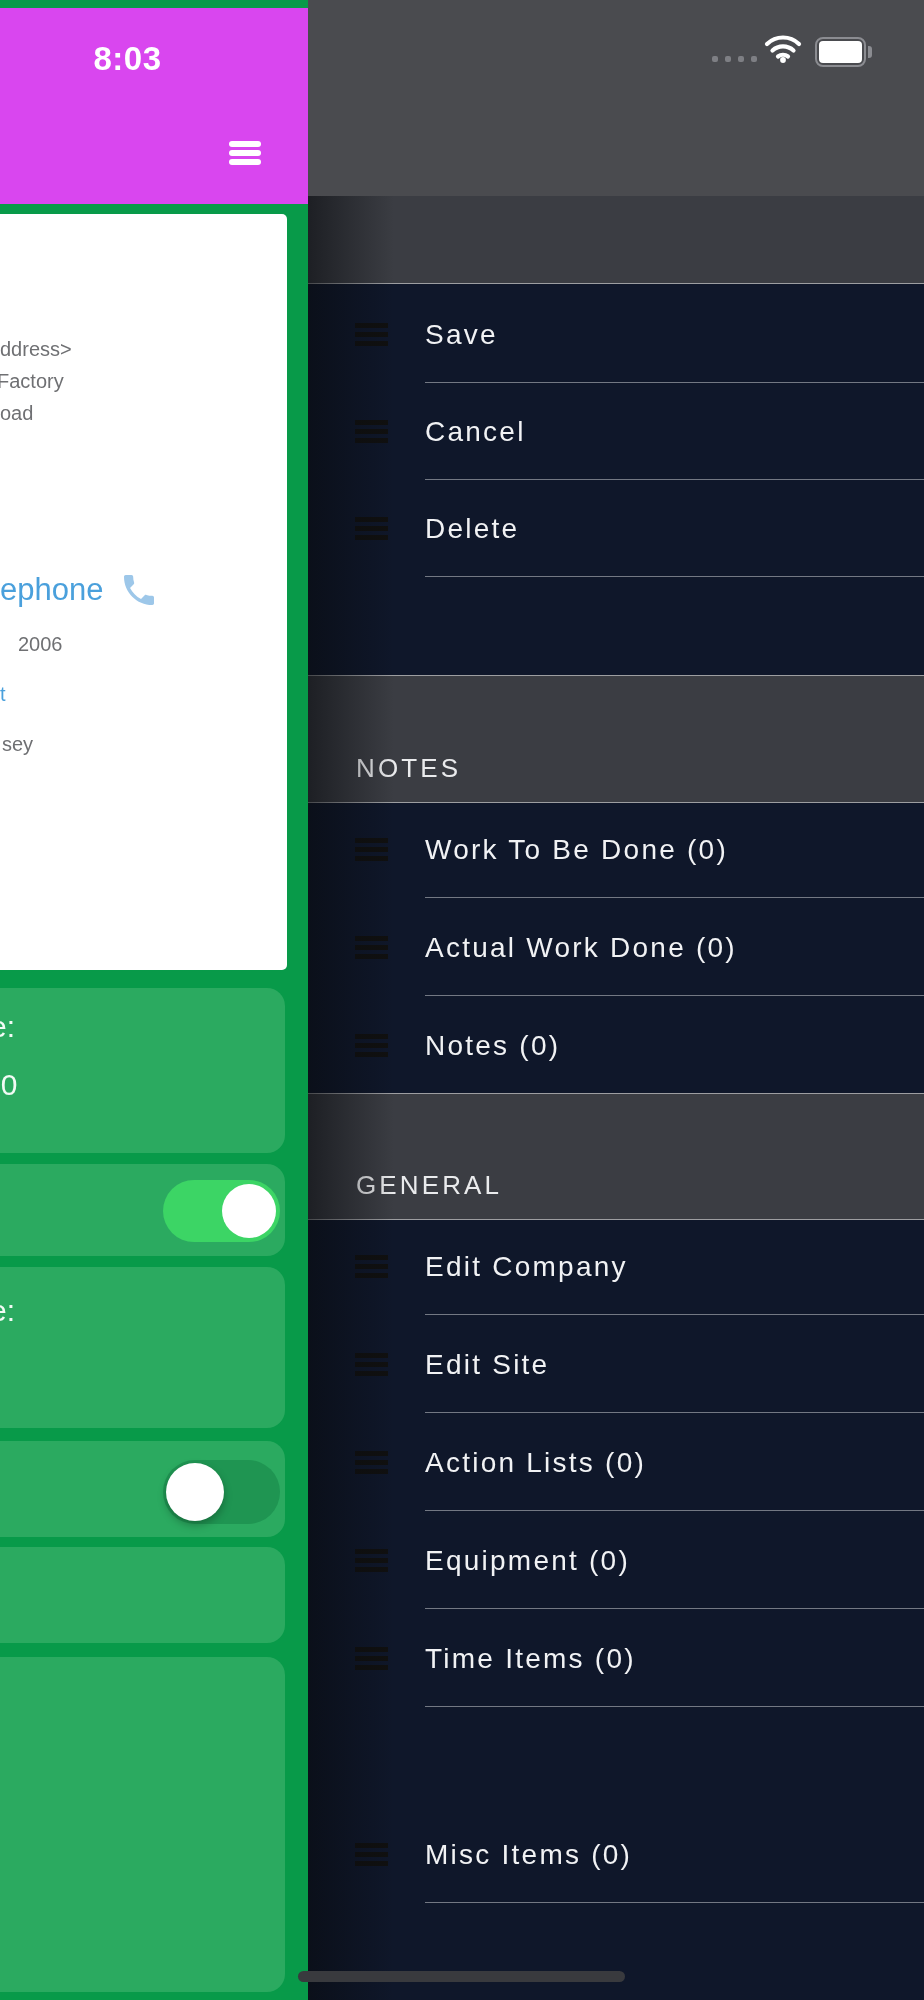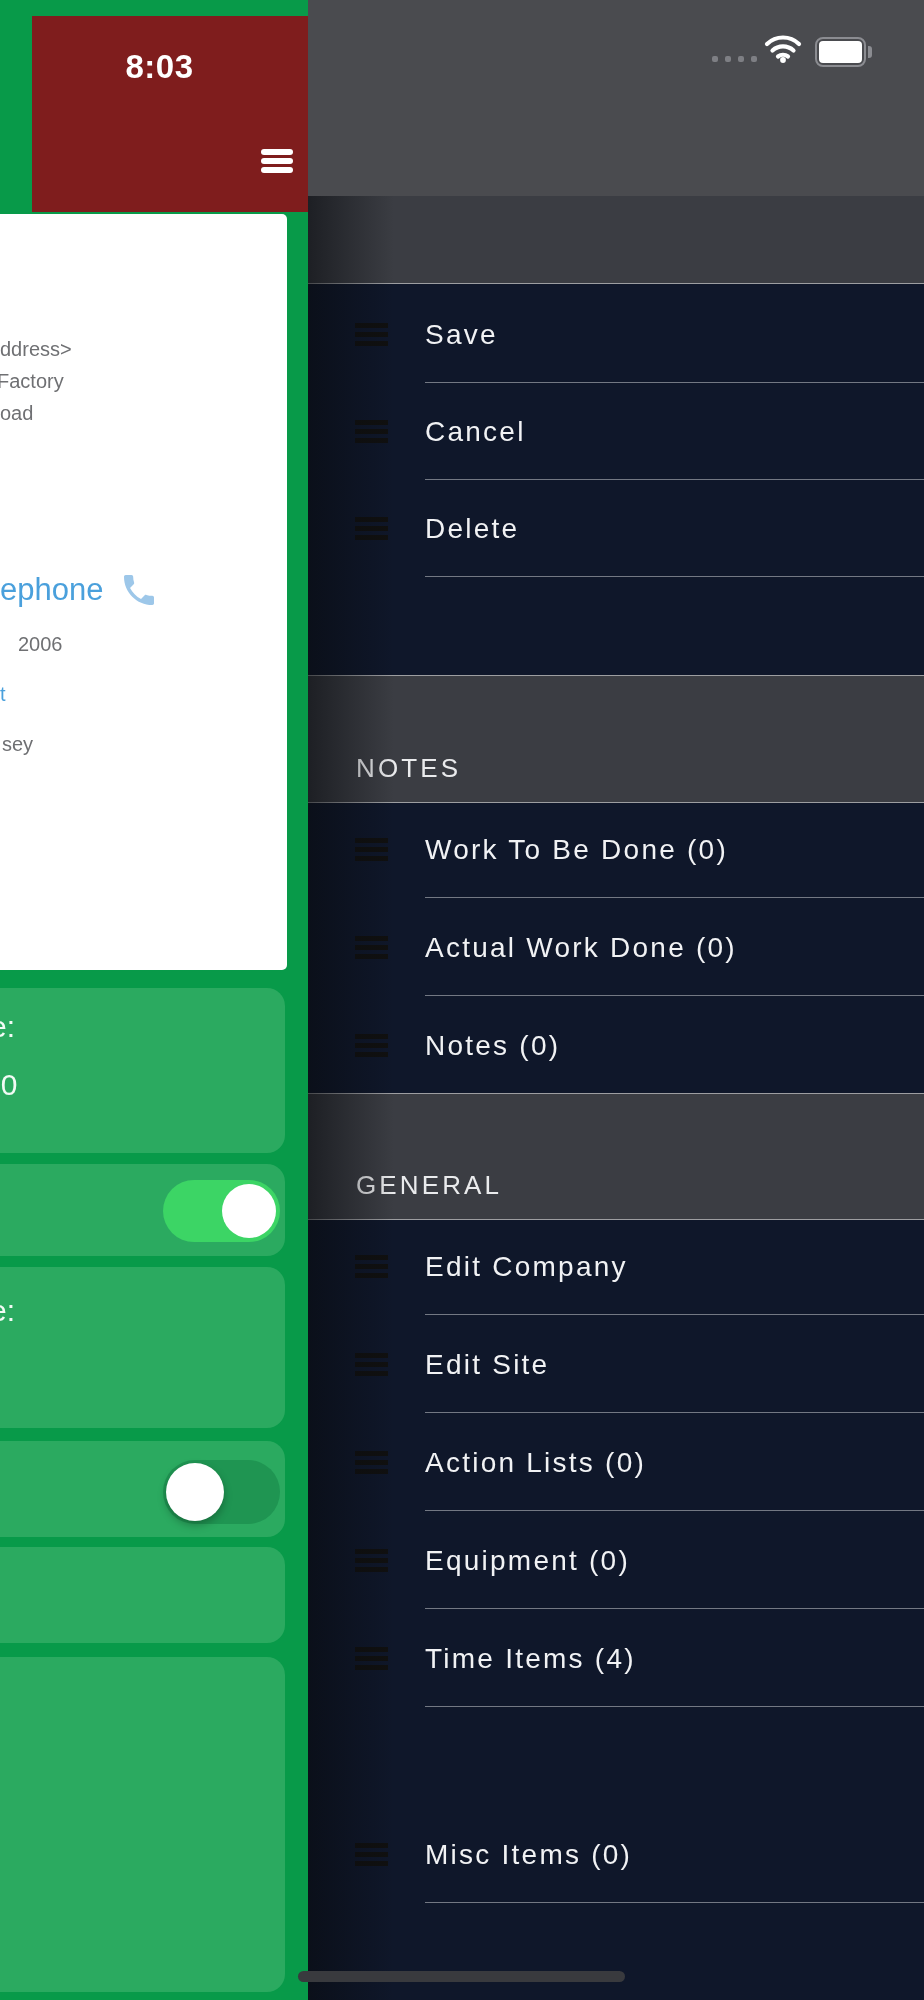--- a/index.html
+++ b/index.html
@@ -2,21 +2,21 @@
 <html><head>
 <meta charset="utf-8">
 <style>
   html,body{margin:0;padding:0;background:#222;}
   .screen{
     position:relative;width:924px;height:2000px;overflow:hidden;
     font-family:"Liberation Sans",sans-serif;background:#089a49;
   }
   
   .app-left{position:absolute;left:0;top:0;width:308px;height:2000px;}
-  .app-header{position:absolute;left:0;top:16px;width:308px;height:196px;background:#7f1d1d;margin-left:32px;}
+  .app-header{position:absolute;left:0;top:8px;width:308px;height:196px;background:#d946ef;}
   .status-time{position:absolute;left:55px;top:32px;width:145px;text-align:center;
     color:#fff;font-size:33px;font-weight:700;letter-spacing:.5px;}
   .hamburger-white{position:absolute;left:229px;top:133px;width:32px;}
   .hamburger-white span{display:block;width:32px;height:6px;border-radius:3px;background:#fff;margin-bottom:3px;}
   .white-card{position:absolute;left:-20px;top:214px;width:307px;height:756px;background:#ffffff;border-radius:5px;}
   .wc-text{position:absolute;color:#6f7073;font-size:20px;line-height:32px;white-space:nowrap;}
   .wc-blue{color:#4aa0dc;}
   .phone-row{position:absolute;top:570px;left:0;display:flex;align-items:center;color:#4aa0dc;font-size:31px;}
   .phone-row svg{margin-left:16px;}
   .gcard{position:absolute;left:-20px;width:305px;background:#2baa60;border-radius:18px;}
@@ -159,21 +159,21 @@
     <div class="menu-row sep" style="top:1414px">
       <span class="drag"></span>
       <span class="menu-lbl">Action Lists (0)</span>
     </div>
     <div class="menu-row sep" style="top:1512px">
       <span class="drag"></span>
       <span class="menu-lbl">Equipment (0)</span>
     </div>
     <div class="menu-row sep" style="top:1610px">
       <span class="drag"></span>
-      <span class="menu-lbl">Time Items (4)</span>
+      <span class="menu-lbl">Time Items (0)</span>
     </div>
     <div class="menu-row sep" style="top:1806px">
       <span class="drag"></span>
       <span class="menu-lbl">Misc Items (0)</span>
     </div>
   </div>
 
   <div class="cell-dots">
     <i></i>
       <i></i>

